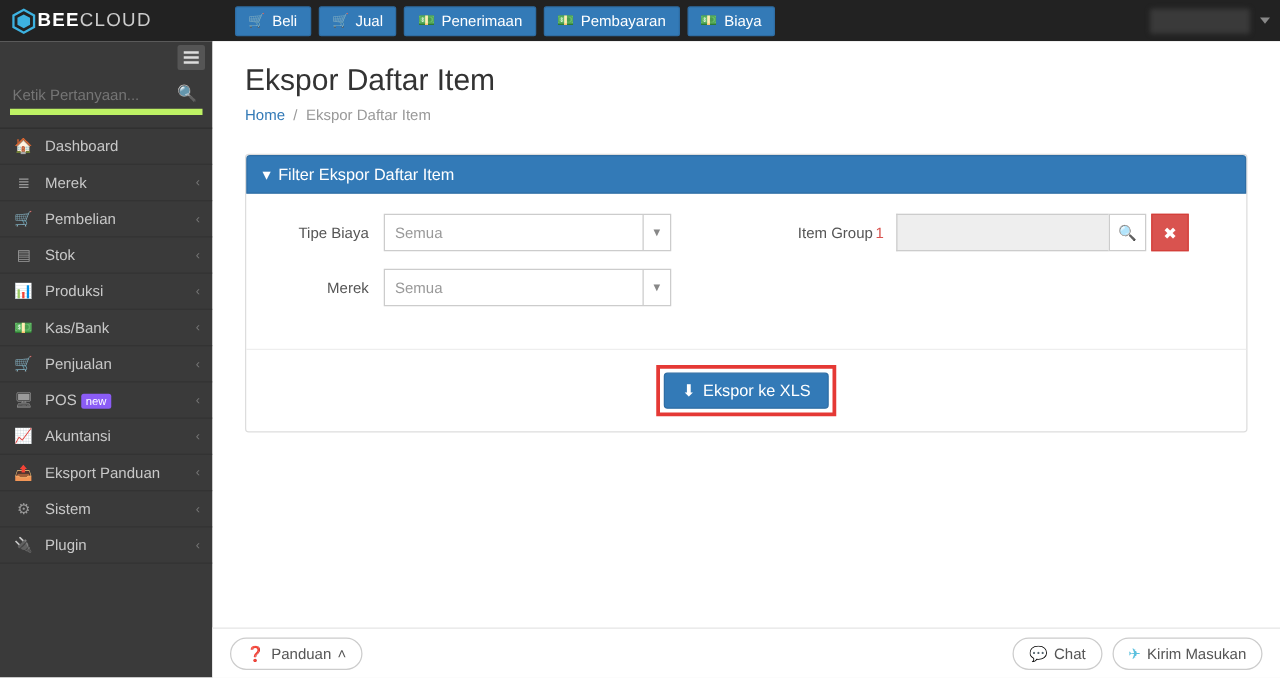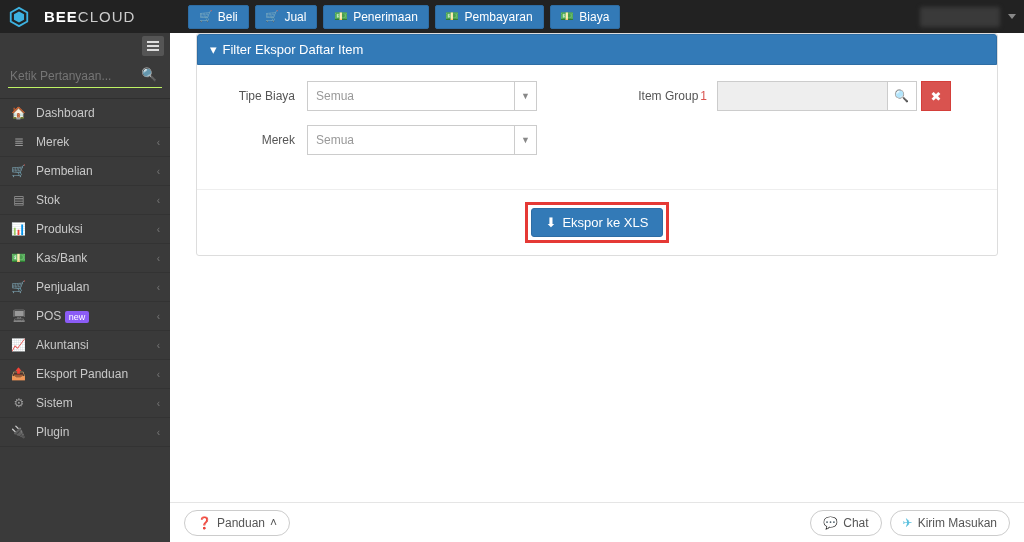--- a/index.html
+++ b/index.html
@@ -1,20 +1,20 @@
 <!DOCTYPE html>
 <html><head>
 <meta charset="utf-8">
 <style>
   * { box-sizing: border-box; margin: 0; padding: 0; font-family: "Helvetica Neue", Helvetica, Arial, sans-serif; }
   body { width: 1024px; height: 542px; overflow: hidden; background: #f5f5f5; position: relative; }
 
   
   .topbar { height: 33px; background: #222; display: flex; align-items: center; padding: 0 8px; }
-  .logo { display: flex; align-items: center; gap: 14px; width: 180px; text-align: center; }
+  .logo { display: flex; align-items: center; gap: 0; width: 180px; text-align: center; }
   .logo-hex { width: 22px; height: 22px; }
   .logo-text { color: #fff; font-weight: 700; letter-spacing: 1px; font-size: 15px; }
   .logo-text .light { color: #ccc; font-weight: 400; }
   .quick-btns { display: flex; gap: 6px; }
   .quick-btn {
     background: #337ab7; border: 1px solid #2e6da4; color: #fff;
     font-size: 12px; padding: 4px 10px; border-radius: 2px;
     display: flex; align-items: center; gap: 5px; cursor: pointer;
   }
   .quick-btn .ico { font-size: 11px; }
@@ -26,21 +26,21 @@
   .sidebar {
     position: absolute; top: 33px; left: 0; width: 170px; bottom: 0;
     background: #3a3a3a; color: #b7b7b7; font-size: 12px;
     display:flex; flex-direction:column;
   }
   .sb-toggle { height: 26px; display:flex; justify-content:flex-end; align-items:center; padding-right:6px;}
   .sb-toggle-btn { background:#555; width:22px; height:20px; border-radius:2px; display:flex; flex-direction:column; justify-content:center; align-items:center; gap:2px; cursor:pointer;}
   .sb-toggle-btn span { display:block; width:12px; height:2px; background:#ddd;}
   .sb-search { padding: 6px 8px 10px 8px; position:relative; border-bottom:1px solid #2e2e2e;}
   .sb-search input {
-    width: 100%; background: transparent; border: none; border-bottom: 1px solid #bef264;
+    width: 100%; background: transparent; border: none; border-bottom: 5px solid #bef264;
     color: #ccc; font-size: 12px; padding: 4px 22px 4px 2px; outline: none;
   }
   .sb-search .mag { position:absolute; right:12px; top:8px; color:#ccc; font-size:13px;}
   .sb-menu { list-style:none; }
   .sb-menu li {
     display:flex; align-items:center; padding: 7px 10px;
     border-bottom: 1px solid #333; cursor:pointer;
   }
   .sb-menu li .ic { width:18px; text-align:center; font-size:12px; color:#9a9a9a; margin-right:8px;}
   .sb-menu li .lbl { flex:1; color:#c8c8c8; }
@@ -215,20 +215,28 @@
     </li>
     <li>
       <span class="ic">🔌</span>
       <span class="lbl">Plugin</span>
       <span class="chev">‹</span>
     </li>
   </ul>
 </div>
 
 <div class="main">
+  <div class="page-pad">
+    <h1 class="page-title">Ekspor Daftar Item</h1>
+    <div class="breadcrumb">
+      <a href="#">Home</a>
+      <span> &nbsp;/&nbsp; </span>
+      <span>Ekspor Daftar Item</span>
+    </div>
+  </div>
 
   <div class="panel">
     <div class="panel-head">
       <span>▾</span>
       <span>Filter Ekspor Daftar Item</span>
     </div>
 
     <div class="panel-body">
       <div class="form-row">
 

